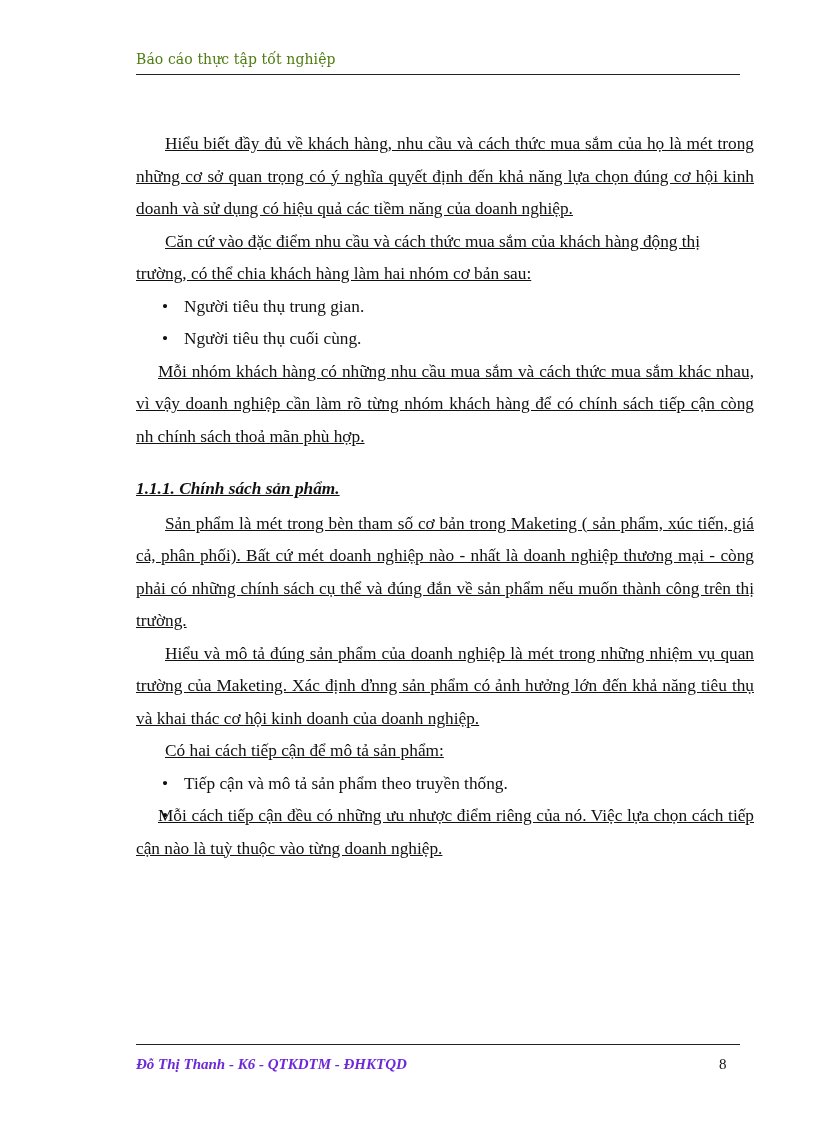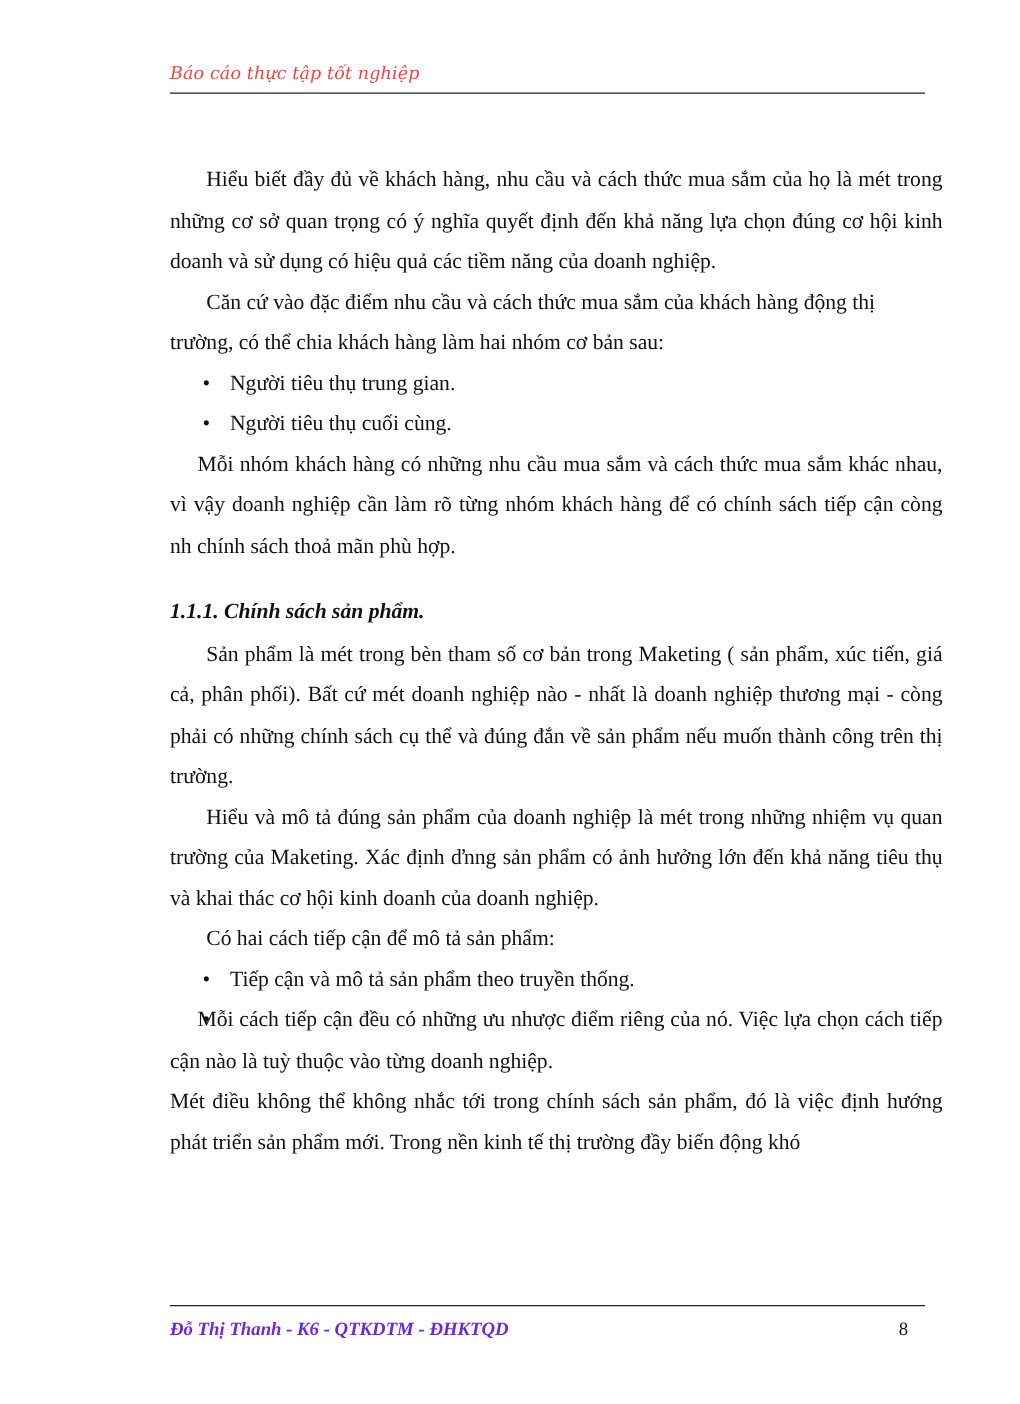--- a/index.html
+++ b/index.html
@@ -1,21 +1,21 @@
 <!DOCTYPE html>
 <html><head>
   <meta charset="utf-8">
   <style>
     html, body { margin: 0; padding: 0; background: #ffffff; }
     body { width: 816px; height: 1123px; position: relative; overflow: hidden; }
     .page { position: absolute; left: 0; top: 0; width: 816px; height: 1123px; background: #fff; color: #111; }
     .header { position: absolute; left: 136px; top: 50px; width: 604px; height: 24px; border-bottom: 1px solid #222; }
-    .header-title { font-family: "DejaVu Serif", serif; font-style: italic; font-size: 14px; color: #ef4444; position: absolute; left: 0; top: 1px; letter-spacing: 0.1px; }
+    .header-title { font-family: "DejaVu Serif", serif; font-size: 14px; color: #4d7c0f; position: absolute; left: 0; top: 1px; letter-spacing: 0.1px; }
     .body { position: absolute; left: 136px; top: 128px; width: 618px; font-family: "Liberation Serif", serif; font-size: 17.3px; line-height: 32.5px; color: #111; }
-    .p { margin: 0; text-align: justify; }
+    .p { margin: 0; text-align: justify; text-decoration: underline; }
     .indent { text-indent: 29px; }
     .indent-s { text-indent: 22px; }
     .last { text-align: left; }
     .bullet { position: relative; padding-left: 48px; margin: 0; }
     .bullet-dot { position: absolute; left: 26px; top: 0; }
     .heading { font-weight: bold; font-style: italic; margin: 20px 0 2px 0; }
     .footer-rule { position: absolute; left: 136px; top: 1044px; width: 604px; border-top: 1px solid #222; }
     .footer-left { position: absolute; left: 136px; top: 1056px; font-family: "Liberation Serif", serif; font-style: italic; font-weight: bold; font-size: 15px; color: #6d28d9; }
     .footer-right { position: absolute; left: 719px; top: 1056px; font-family: "Liberation Serif", serif; font-size: 15px; color: #111; }
   </style>
@@ -44,19 +44,18 @@
     <p class="p indent">Hiểu và mô tả đúng sản phẩm của doanh nghiệp là mét trong những nhiệm vụ quan trường của Maketing. Xác định dŉng sản phẩm có ảnh hưởng lớn đến khả năng tiêu thụ và khai thác cơ hội kinh doanh của doanh nghiệp.</p>
     <p class="p indent">Có hai cách tiếp cận để mô tả sản phẩm:</p>
     <p class="bullet">
       <span class="bullet-dot">•</span>
       <span>Tiếp cận và mô tả sản phẩm theo truyền thống.</span>
     </p>
     <p class="bullet">
       <span class="bullet-dot">•</span>
     </p>
     <p class="p indent-s">Mỗi cách tiếp cận đều có những ưu nhược điểm riêng của nó. Việc lựa chọn cách tiếp cận nào là tuỳ thuộc vào từng doanh nghiệp.</p>
-    <p class="p">Mét điều không thể không nhắc tới trong chính sách sản phẩm, đó là việc định hướng phát triển sản phẩm mới. Trong nền kinh tế thị trường đầy biến động khó</p>
   </div>
 
   <div class="footer-rule"></div>
   <div class="footer-left">Đỗ Thị Thanh - K6 - QTKDTM - ĐHKTQD</div>
   <div class="footer-right">8</div>
 </div>
 
 </body></html>

